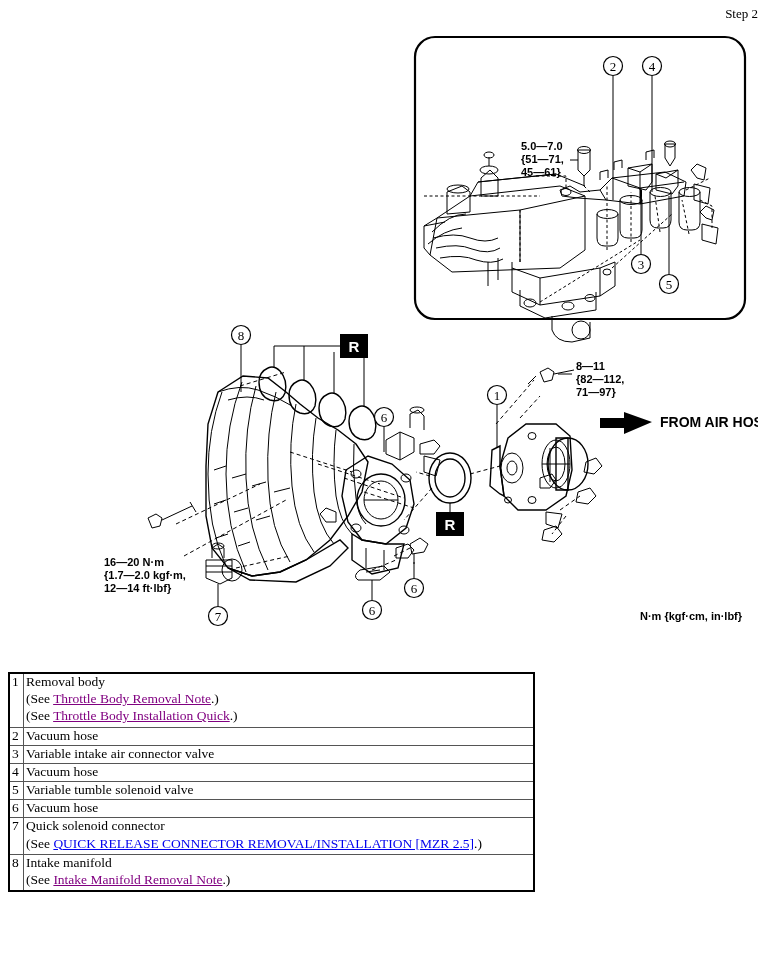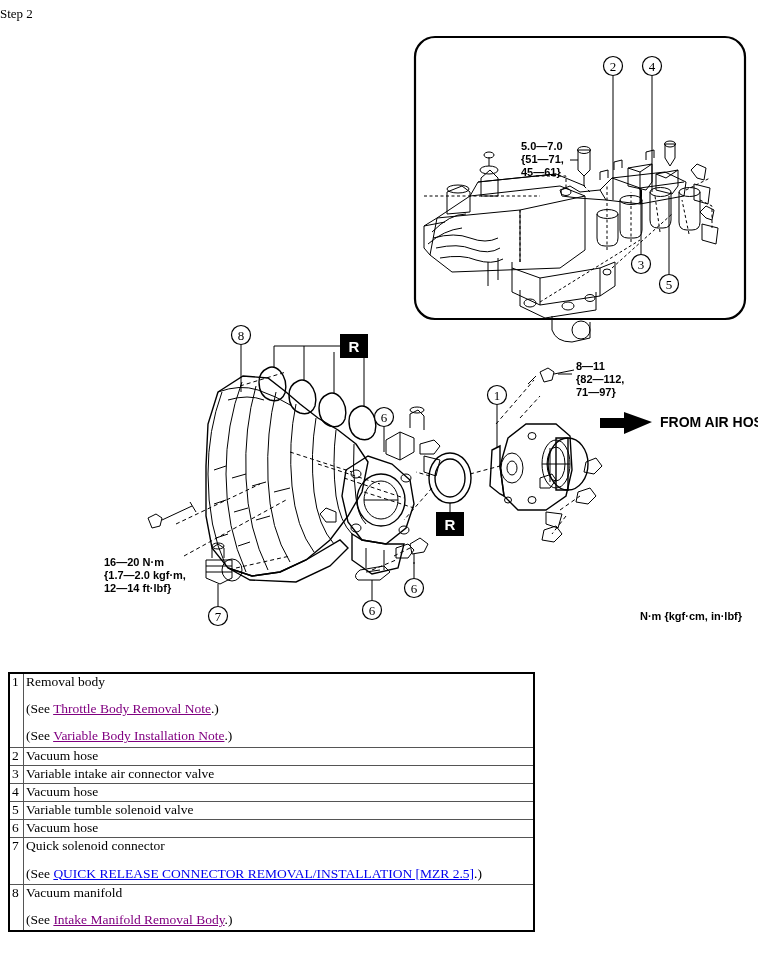--- a/index.html
+++ b/index.html
@@ -14,21 +14,21 @@
     font-family: "Liberation Serif", serif;
     overflow: hidden;
   }
 
   
   #step-title {
     position: absolute;
     top: 6px;
     left: 0;
     width: 758px;
-    text-align: left;
+    text-align: right;
     font-family: "Liberation Serif", serif;
     font-size: 13px;
     color: #000;
   }
 
   
   #figure {
     position: absolute;
     top: 0;
     left: 0;
@@ -57,21 +57,21 @@
     color: #000;
     white-space: nowrap;
   }
   #legend-table td.num {
     width: 11px;
     border-right: 1px solid #555;
     padding: 1px 0 2px 2px;
     text-align: left;
   }
   #legend-table tr.tall td { padding-bottom: 3px; }
-  .see-line { margin-top: 13px; }
+  .see-line { margin-top: 3px; }
   a.lnk {
     text-decoration: underline;
   }
   a.visited { color: #800080; }
   a.fresh { color: #0000ee; text-align: center; }
 
   
   .bold-spec {
     font-family: "Liberation Sans", sans-serif;
     font-weight: bold;
@@ -566,21 +566,21 @@
 </svg>
 </div>
 
 <table id="legend-table">
   <tbody>
     <tr class="tall">
       <td class="num">1</td>
       <td>
         <div>Removal body</div>
         <div class="see-line"><span>(See </span><a class="lnk visited" href="#">Throttle Body Removal Note</a><span>.)</span></div>
-        <div class="see-line"><span>(See </span><a class="lnk visited" href="#">Variable Body Installation Note</a><span>.)</span></div>
+        <div class="see-line"><span>(See </span><a class="lnk visited" href="#">Throttle Body Installation Quick</a><span>.)</span></div>
       </td>
     </tr>
     <tr>
       <td class="num">2</td>
       <td>Vacuum hose</td>
     </tr>
     <tr>
       <td class="num">3</td>
       <td>Variable intake air connector valve</td>
     </tr>
@@ -599,18 +599,18 @@
     <tr class="tall">
       <td class="num">7</td>
       <td>
         <div>Quick solenoid connector</div>
         <div class="see-line"><span>(See </span><a class="lnk fresh" href="#">QUICK RELEASE CONNECTOR REMOVAL/INSTALLATION [MZR 2.5]</a><span>.)</span></div>
       </td>
     </tr>
     <tr class="tall">
       <td class="num">8</td>
       <td>
-        <div>Vacuum manifold</div>
-        <div class="see-line"><span>(See </span><a class="lnk visited" href="#">Intake Manifold Removal Body</a><span>.)</span></div>
+        <div>Intake manifold</div>
+        <div class="see-line"><span>(See </span><a class="lnk visited" href="#">Intake Manifold Removal Note</a><span>.)</span></div>
       </td>
     </tr>
   </tbody>
 </table>
 
 </body></html>

